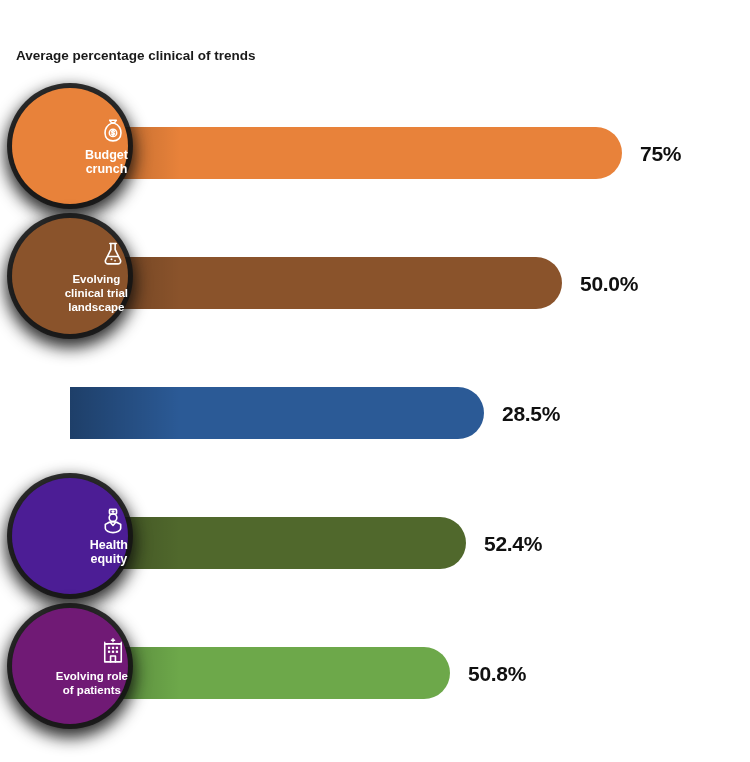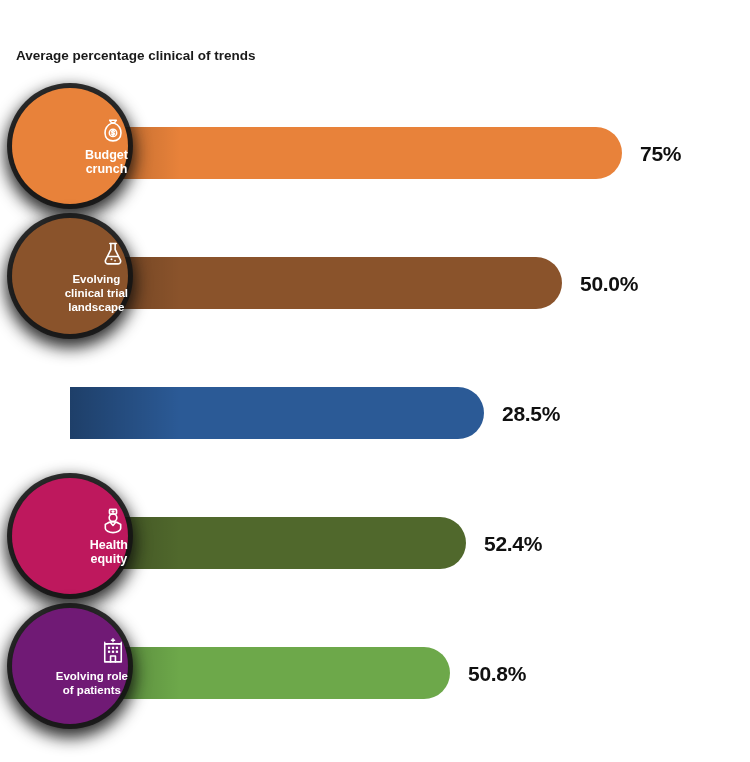--- a/index.html
+++ b/index.html
@@ -167,21 +167,21 @@
       <div class="value" style="left: 580px;">50.0%</div>
     </div>
 
     <div class="row">
       <div class="bar" style="background: rgb(43, 90, 150); width: 414px;"></div>
       <div class="value" style="left: 502px;">28.5%</div>
     </div>
 
     <div class="row">
       <div class="bar" style="background: rgb(80, 104, 44); width: 396px;"></div>
-      <div class="bubble" style="background: #be185d;">
+      <div class="bubble" style="background: #4c1d95;">
         <span class="bubble-icon">
           <svg viewBox="0 0 32 32" fill="none" stroke="#ffffff" stroke-width="1.7" stroke-linecap="round" stroke-linejoin="round">
             <rect x="12.2" y="3.6" width="7.6" height="5" rx="1.2"></rect>
             <path d="M16 5v2.2M14.9 6.1h2.2" stroke-width="1.4"></path>
             <circle cx="16" cy="12.6" r="4.1"></circle>
             <path d="M7.8 19.6c2.6-1.9 5.3-2.9 8.2-2.9s5.6 1 8.2 2.9v4.1c0 2.5-3.7 4.7-8.2 4.7s-8.2-2.2-8.2-4.7z"></path>
             <path d="M13.1 17.4l2.9 3.3 2.9-3.3"></path>
           </svg>
         </span>
         <span class="bubble-label">Health

